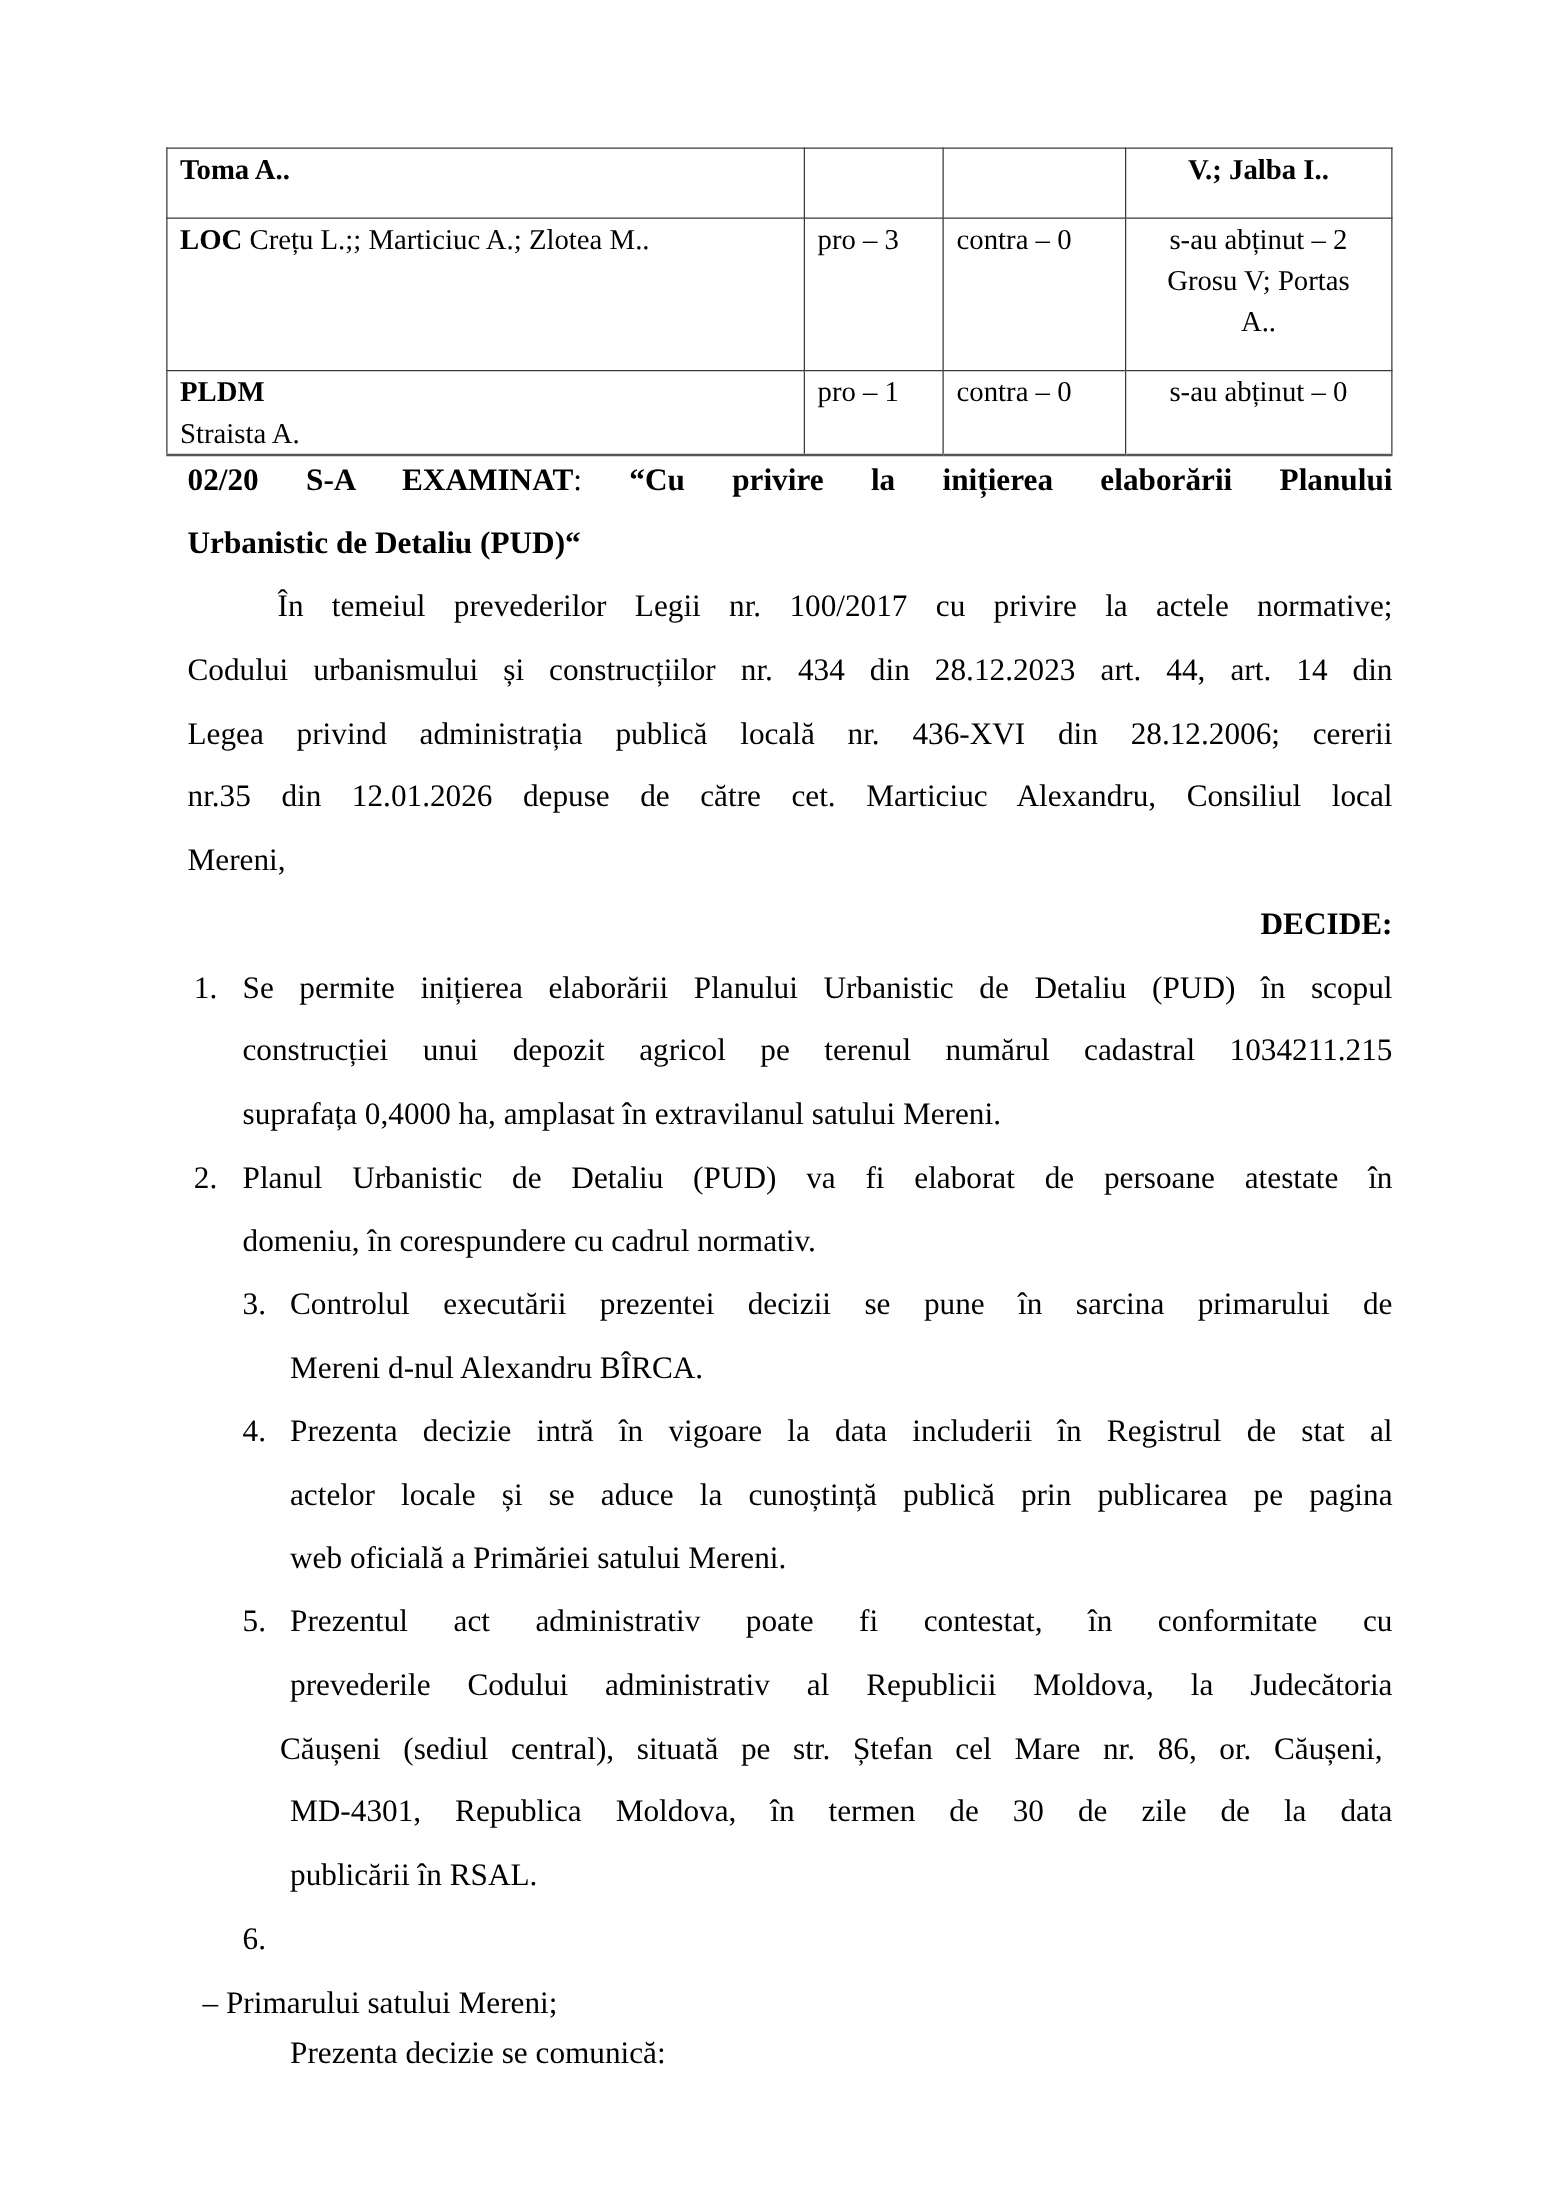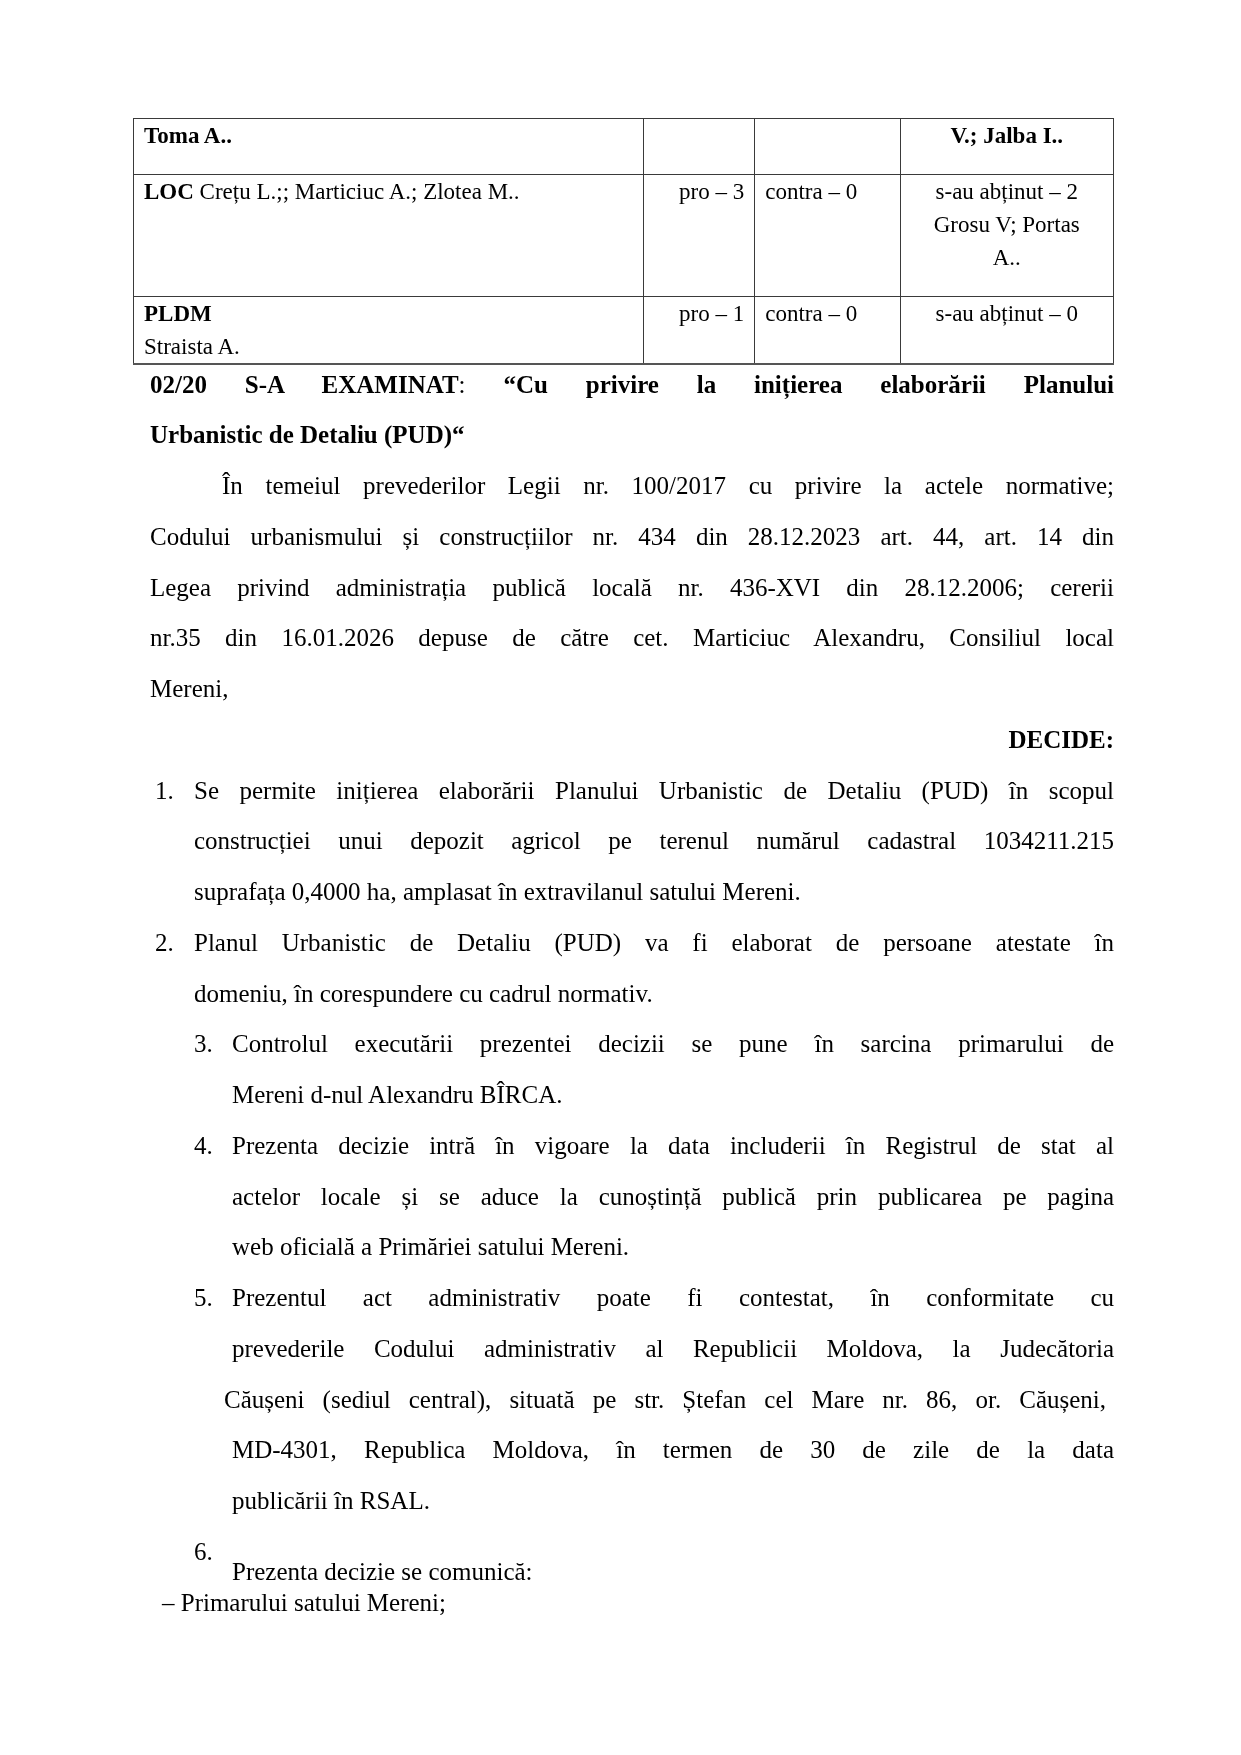--- a/index.html
+++ b/index.html
@@ -14,21 +14,21 @@
   .vote-table {
     position: absolute; left: 133px; top: 118px; width: 981px;
     border-collapse: collapse; table-layout: fixed;
     font-size: 23px; line-height: 33px;
   }
   .vote-table td {
     border: 1.5px solid #3a3a3a; vertical-align: top; padding: 0 10px;
   }
   .vote-table tr.last td { border-bottom: 2.5px solid #555; }
   .col-name { width: 488px; text-align: left; }
-  .col-pro { width: 90px; text-align: right; }
+  .col-pro { width: 90px; text-align: left; }
   .col-contra { width: 124px; }
   .col-abst { width: 192px; text-align: center; }
   .row-1 td { height: 55px; font-weight: bold; }
   .row-2 td { height: 121px; }
   .row-3 td { height: 66px; }
   .party { font-weight: bold; }
 
   
   .line {
     position: absolute; white-space: nowrap; line-height: 51px; height: 51px;
@@ -78,21 +78,21 @@
     </tr>
   </tbody>
     </table>
 
   <div class="line justify bold" style="left:150px; top:359px; width:964px;"><span>02/20</span> <span>S-A EXAMINAT</span><span style="font-weight:normal">:</span> <span>“Cu privire la inițierea elaborării Planului</span></div>
   <div class="line bold" style="left:150px; top:409px;">Urbanistic de Detaliu (PUD)“</div>
 
   <div class="line justify" style="left:222px; top:460px; width:892px;">În temeiul prevederilor Legii nr. 100/2017 cu privire la actele normative;</div>
   <div class="line justify" style="left:150px; top:511px; width:964px;">Codului urbanismului și construcțiilor nr. 434 din 28.12.2023 art. 44, art. 14 din</div>
   <div class="line justify" style="left:150px; top:562px; width:964px;">Legea privind administrația publică locală nr. 436-XVI din 28.12.2006; cererii</div>
-  <div class="line justify" style="left:150px; top:612px; width:964px;">nr.35 din 16.01.2026 depuse de către cet. Marticiuc Alexandru, Consiliul local</div>
+  <div class="line justify" style="left:150px; top:612px; width:964px;">nr.35 din 12.01.2026 depuse de către cet. Marticiuc Alexandru, Consiliul local</div>
   <div class="line" style="left:150px; top:663px;">Mereni,</div>
 
   <div class="line bold center" style="left:150px; top:714px; width:964px;">DECIDE:</div>
 
   <div class="num" style="left:155px; top:765px;">1.</div>
   <div class="line justify" style="left:194px; top:765px; width:920px;">Se permite inițierea elaborării Planului Urbanistic de Detaliu (PUD) în scopul</div>
   <div class="line justify" style="left:194px; top:815px; width:920px;">construcției unui depozit agricol pe terenul numărul cadastral 1034211.215</div>
   <div class="line" style="left:194px; top:866px;">suprafața 0,4000 ha, amplasat în extravilanul satului Mereni.</div>
 
   <div class="num" style="left:155px; top:917px;">2.</div>
@@ -109,17 +109,17 @@
   <div class="line" style="left:232px; top:1221px;">web oficială a Primăriei satului Mereni.</div>
 
   <div class="num" style="left:194px; top:1272px;">5.</div>
   <div class="line justify" style="left:232px; top:1272px; width:882px;">Prezentul act administrativ poate fi contestat, în conformitate cu</div>
   <div class="line justify" style="left:232px; top:1323px; width:882px;">prevederile Codului administrativ al Republicii Moldova, la Judecătoria</div>
   <div class="line justify" style="left:224px; top:1374px; width:882px;">Căușeni (sediul central), situată pe str. Ștefan cel Mare nr. 86, or. Căușeni,</div>
   <div class="line justify" style="left:232px; top:1424px; width:882px;">MD-4301, Republica Moldova, în termen de 30 de zile de la data</div>
   <div class="line" style="left:232px; top:1475px;">publicării în RSAL.</div>
 
   <div class="num" style="left:194px; top:1526px;">6.</div>
-  <div class="line" style="left:232px; top:1546px;">Prezenta decizie se comunică:</div>
+  <div class="line" style="left:232px; top:1617px;">Prezenta decizie se comunică:</div>
 
   <div class="line" style="left:162px; top:1577px;">– Primarului satului Mereni;</div>
 
 </div>
 
 </body></html>

